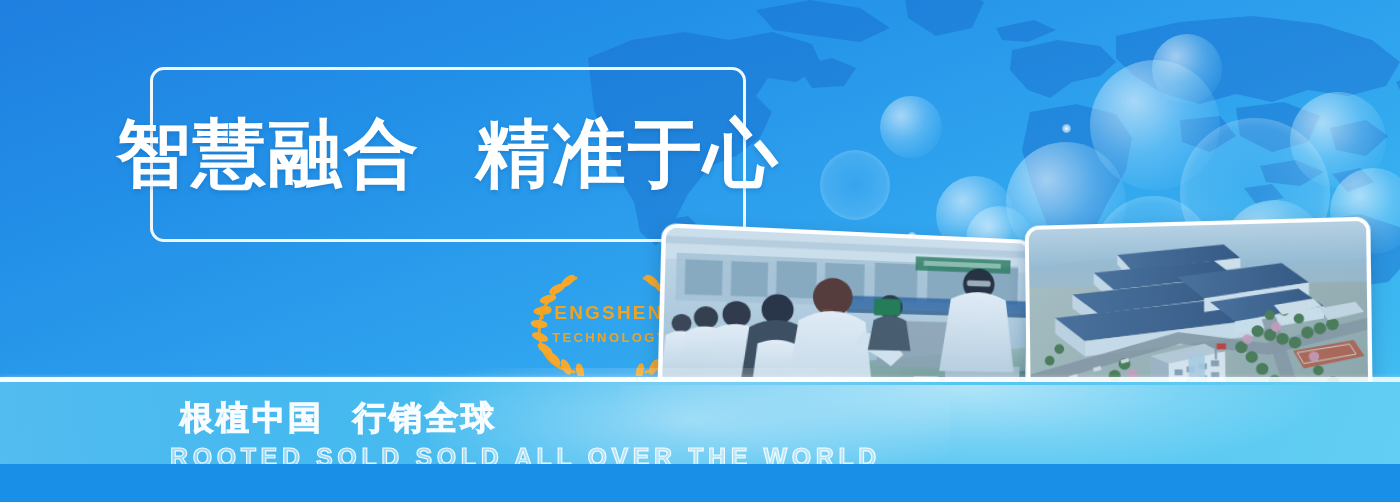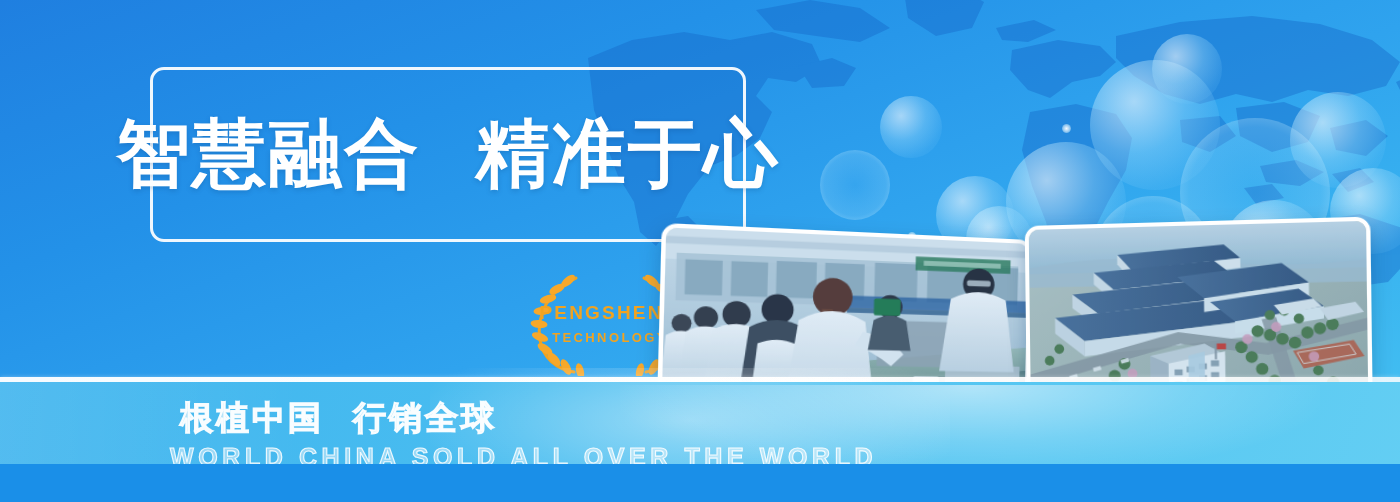--- a/index.html
+++ b/index.html
@@ -492,15 +492,15 @@
   </div>
 
   <div id="divider"></div>
   <div id="bottom-band">
     <div id="band-glow"></div>
   </div>
   <div id="left-wash"></div>
   <div id="photo-haze"></div>
 
   <div id="slogan-cn">根植中国  行销全球</div>
-  <div id="slogan-en">WORLD CHINA SOLD ALL OVER THE WORLD</div>
+  <div id="slogan-en">ROOTED SOLD SOLD ALL OVER THE WORLD</div>
 
 </div>
 
 </body></html>

